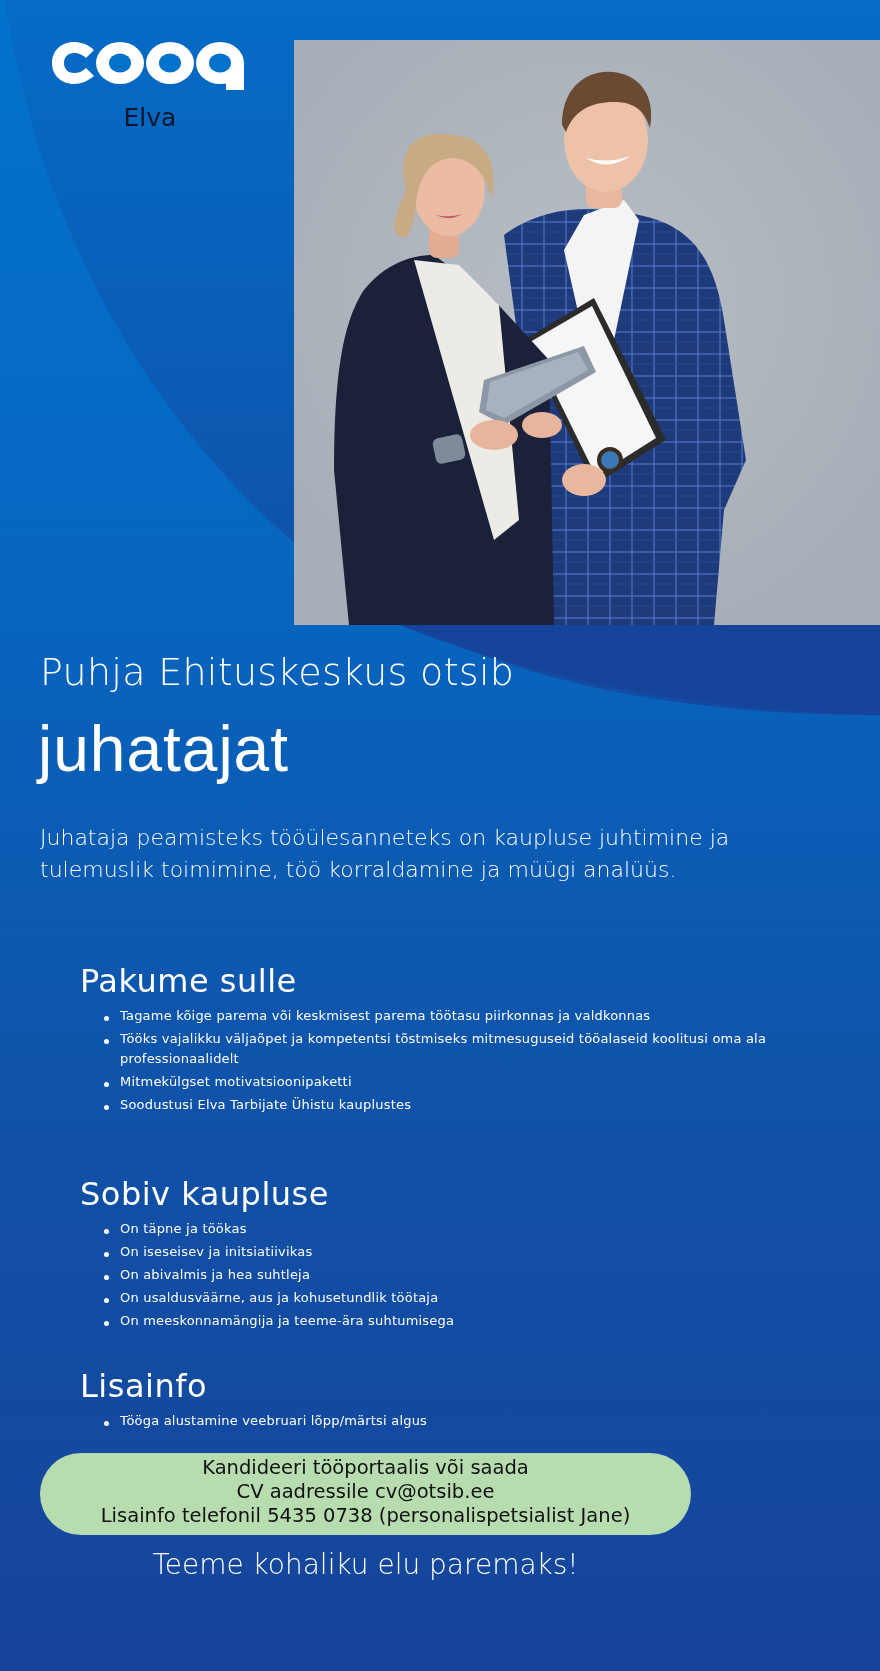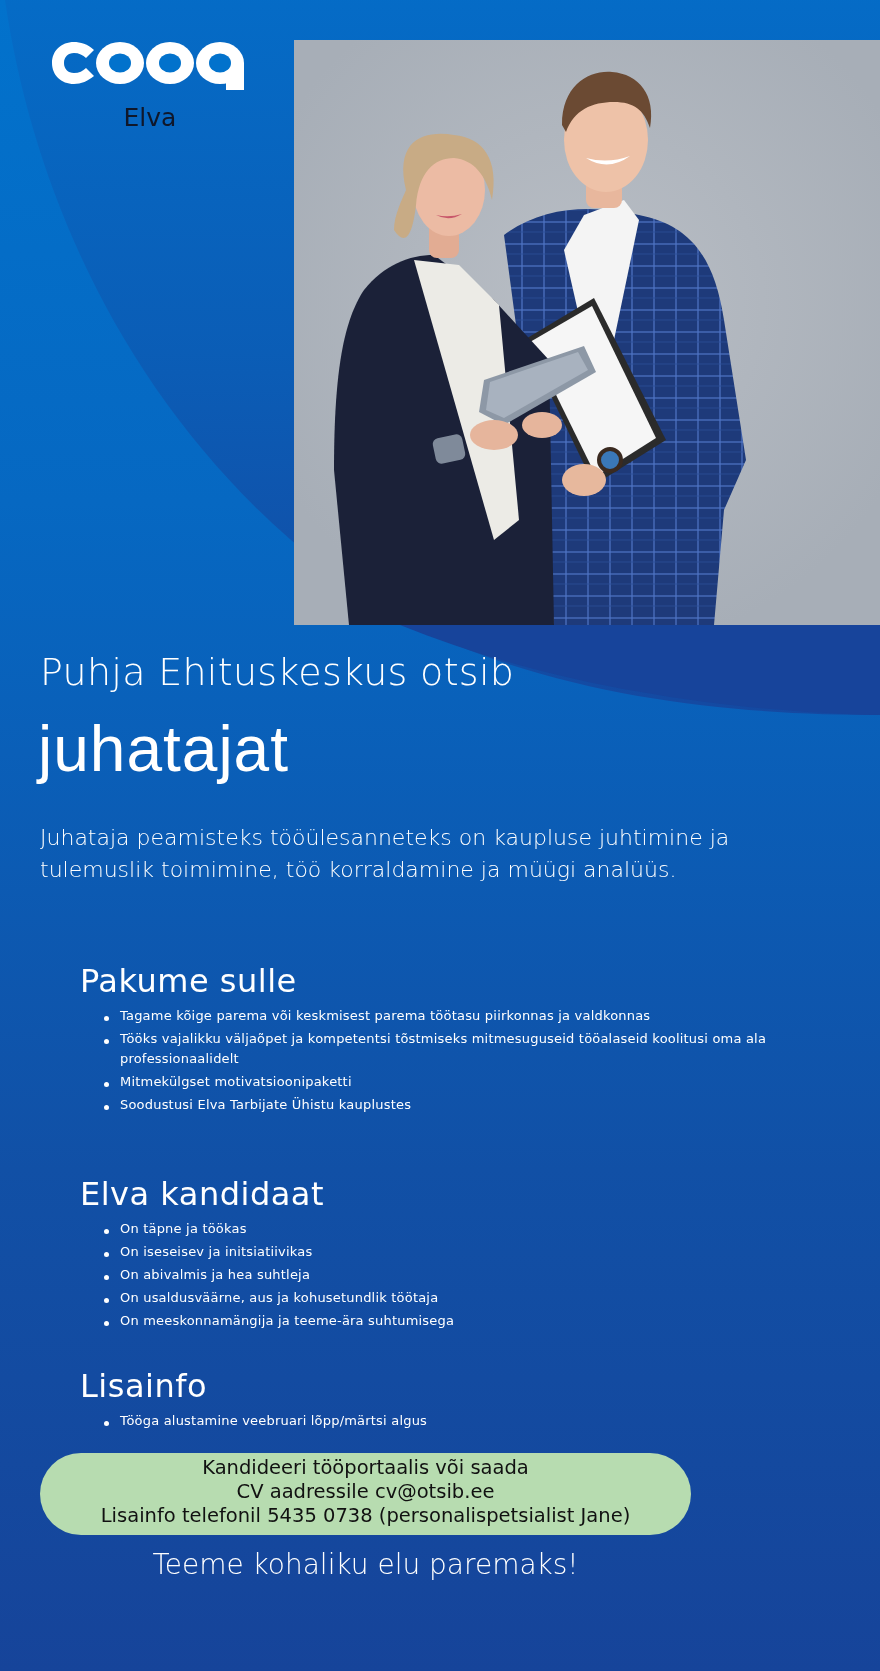--- a/index.html
+++ b/index.html
@@ -161,21 +161,21 @@
   <h2>Pakume sulle</h2>
   <ul>
     <li>Tagame kõige parema või keskmisest parema töötasu piirkonnas ja valdkonnas</li>
     <li>Tööks vajalikku väljaõpet ja kompetentsi tõstmiseks mitmesuguseid tööalaseid koolitusi oma ala professionaalidelt</li>
     <li>Mitmekülgset motivatsioonipaketti</li>
     <li>Soodustusi Elva Tarbijate Ühistu kauplustes</li>
   </ul>
 </div>
 
 <div class="section" style="top: 1175px;">
-  <h2>Elva kandidaat</h2>
+  <h2>Sobiv kaupluse</h2>
   <ul>
     <li>On täpne ja töökas</li>
     <li>On iseseisev ja initsiatiivikas</li>
     <li>On abivalmis ja hea suhtleja</li>
     <li>On usaldusväärne, aus ja kohusetundlik töötaja</li>
     <li>On meeskonnamängija ja teeme-ära suhtumisega</li>
   </ul>
 </div>
 
 <div class="section" style="top: 1367px;">

